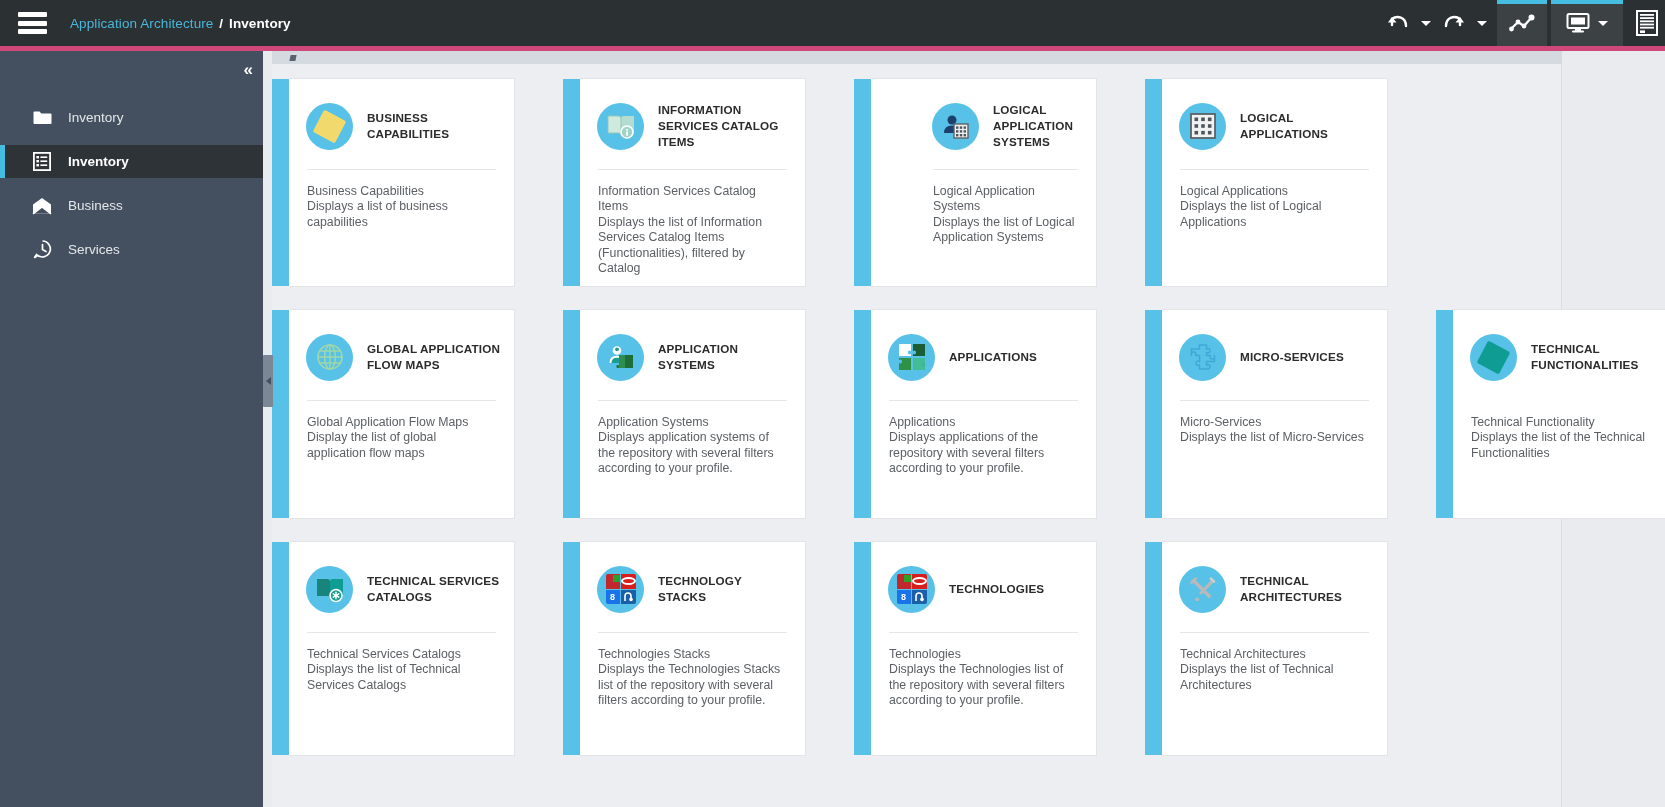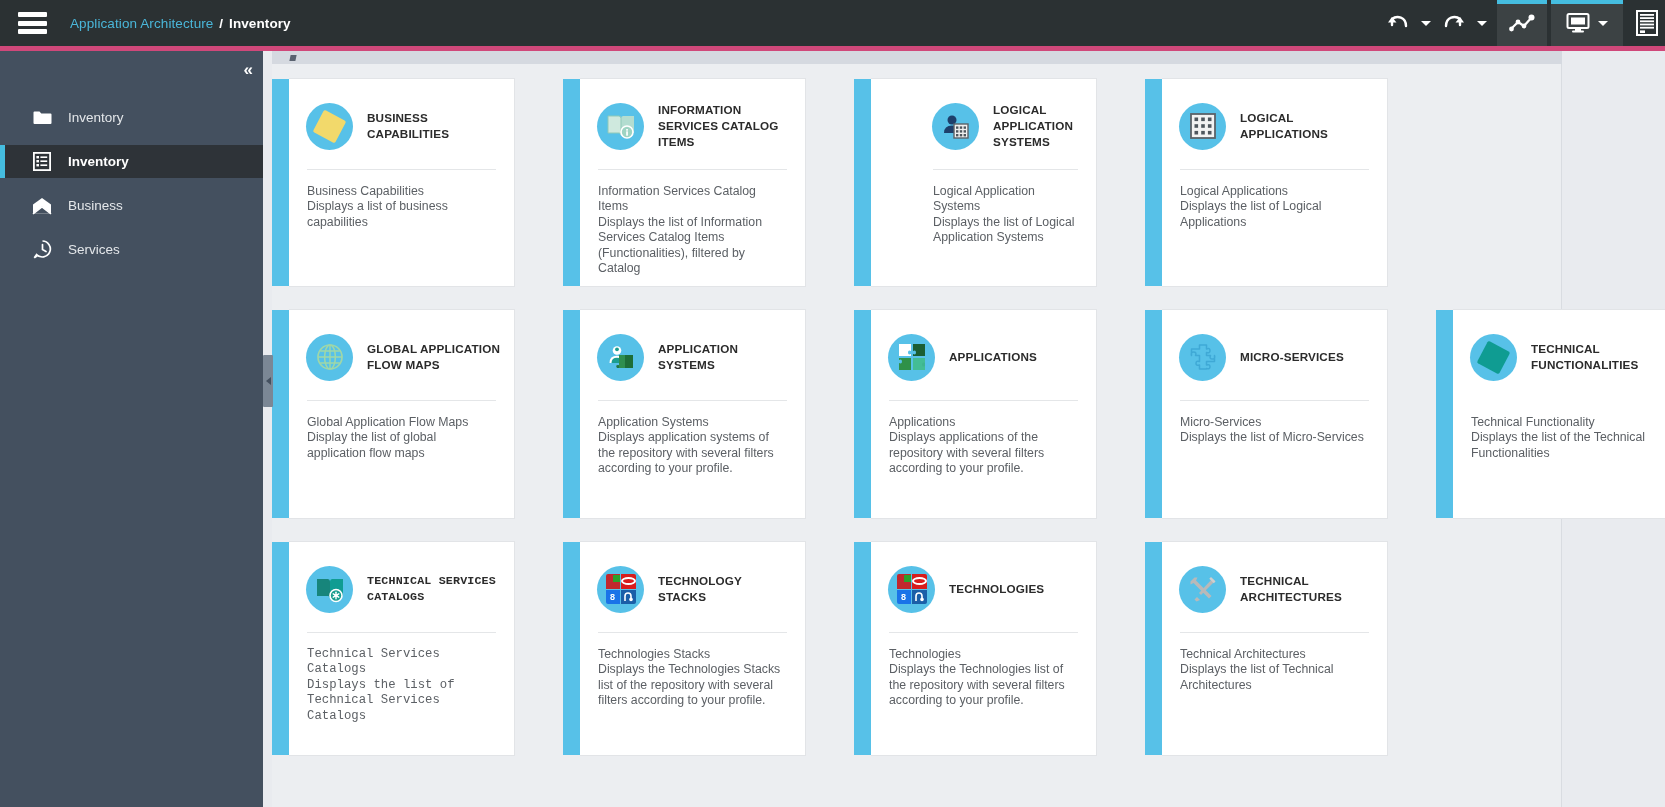--- a/index.html
+++ b/index.html
@@ -609,21 +609,21 @@
               <div class="card-desc card-body">Technical Functionality
 Displays the list of the Technical Functionalities</div>
             </div>
           </div>
 
         </div>
 
         <div class="grid-row row3">
 
           <div class="card-wrap">
-            <div class="card" style="height:215px;font-family:Liberation Mono, monospace;">
+            <div class="card" style="height:215px;">
               <div class="card-stripe"></div>
               <div class="card-head">
                 <span class="badge">
                   <svg width="30" height="28" viewBox="0 0 30 28">
                     <path d="M2 4 H13 Q15 4 15 6.5 V23 Q15 21 13 21 H2 Z" fill="#17857b"></path>
                     <path d="M28 4 H17 Q15 4 15 6.5 V23 Q15 21 17 21 H28 Z" fill="#0f9c92"></path>
                     <circle cx="21" cy="20.5" r="6" fill="#1b9e8f" stroke="#ffffff" stroke-width="1.6"></circle>
                     <g stroke="#ffffff" stroke-width="1.4" stroke-linecap="round">
                       <line x1="21" y1="17.2" x2="21" y2="23.8"></line>
                       <line x1="18.2" y1="18.8" x2="23.8" y2="22.2"></line>

